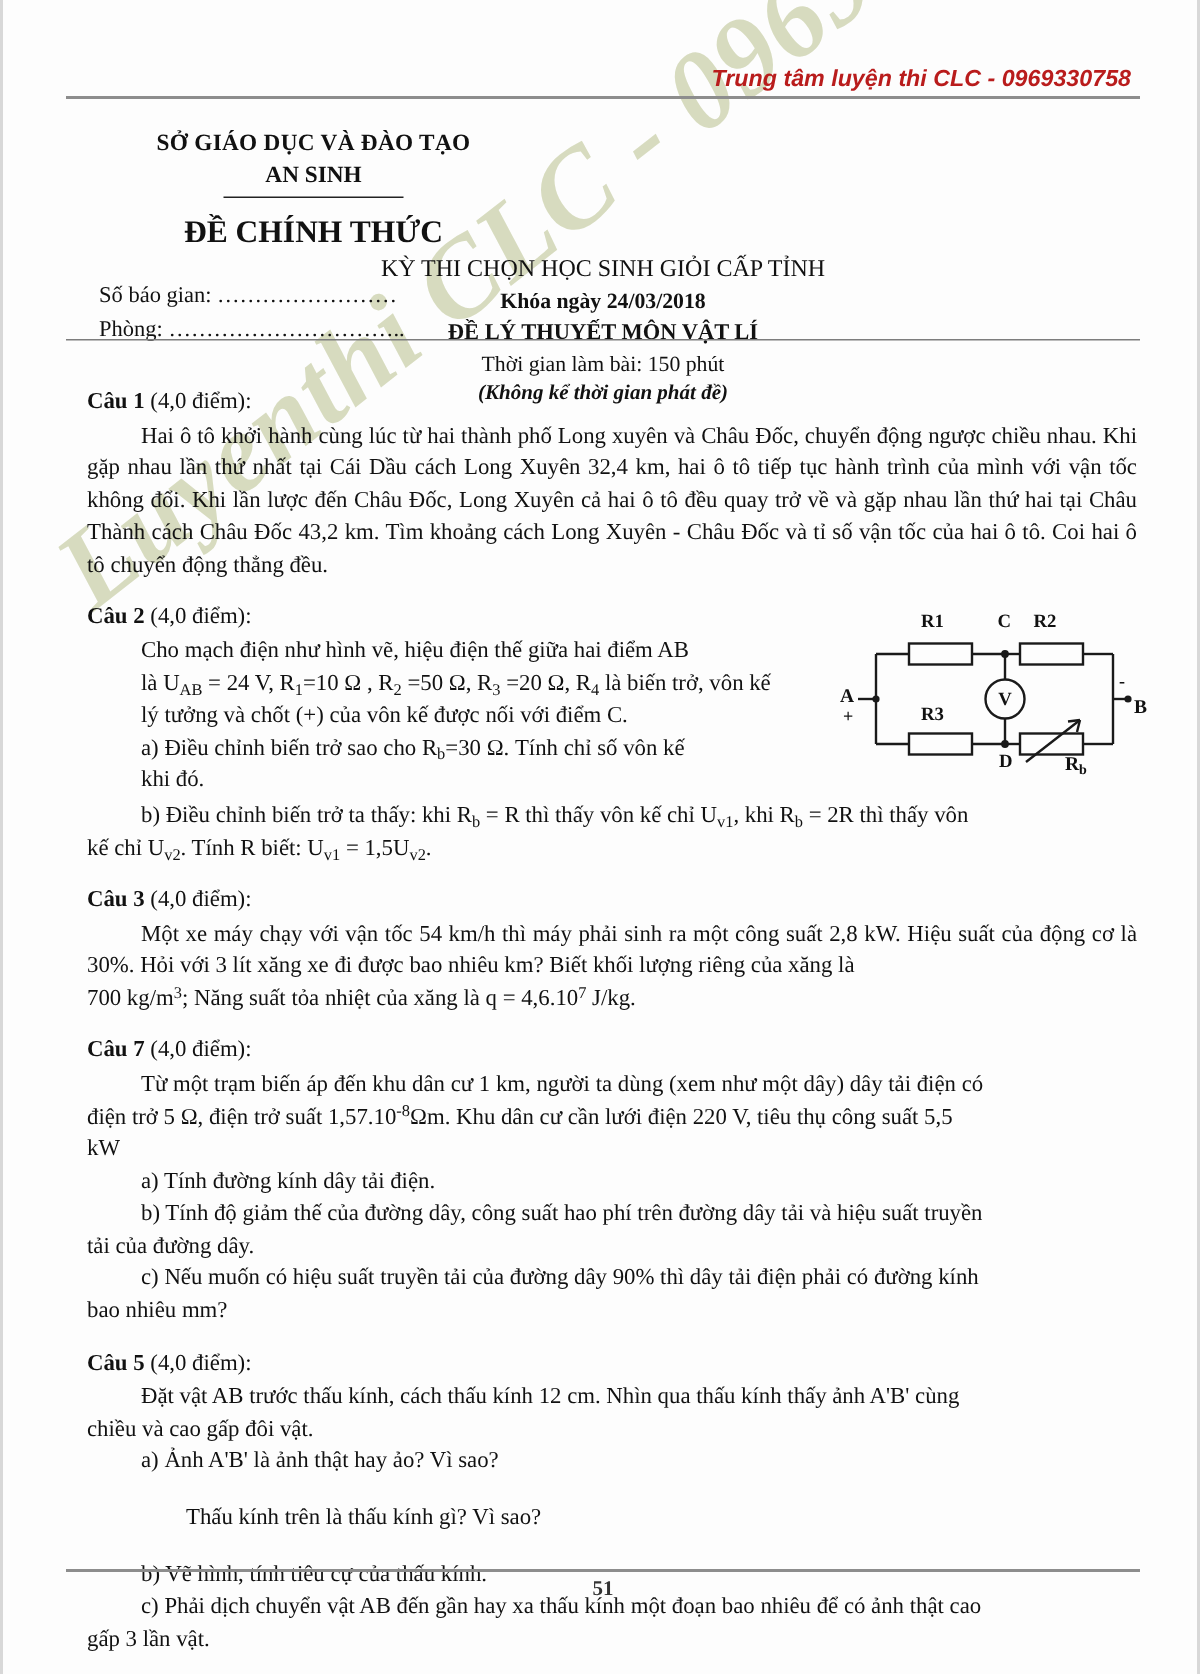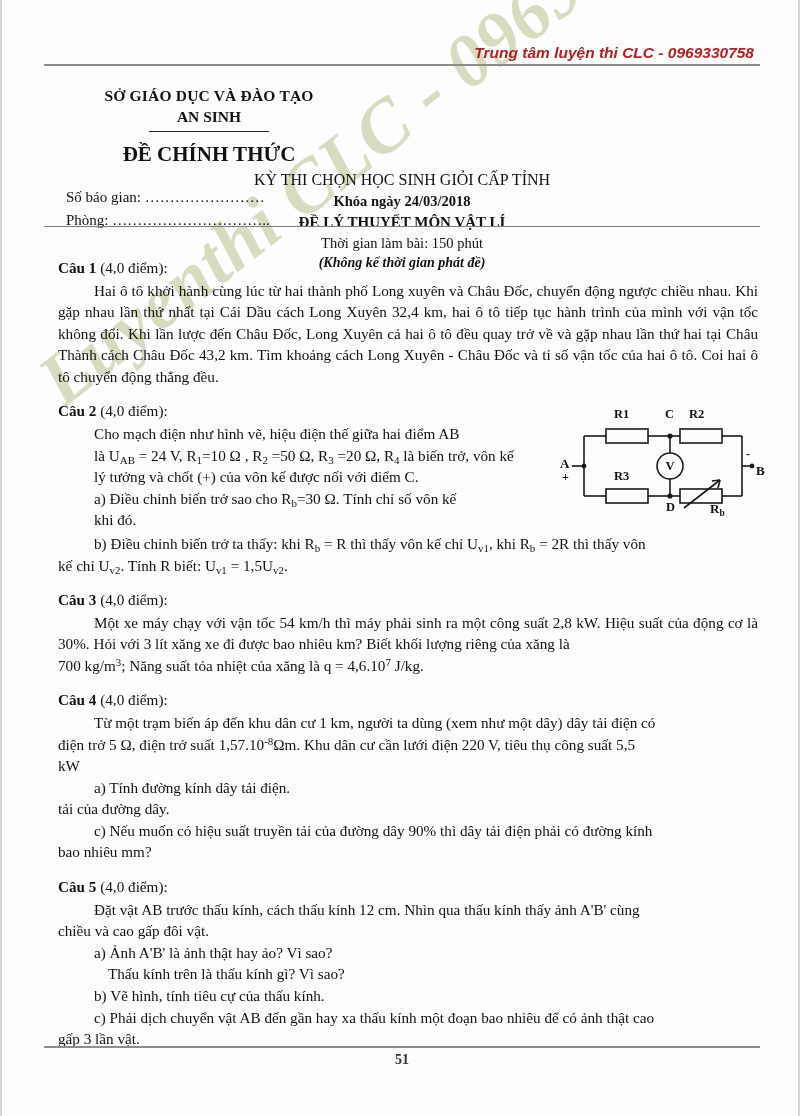--- a/index.html
+++ b/index.html
@@ -130,21 +130,21 @@
   .q { margin-bottom: 2px; }
   .q-title {
     font-weight: 700;
     margin-top: 13px;
     margin-bottom: 1px;
   }
   .q-title .pts { font-weight: 400; }
   .p { text-indent: 36px; margin: 0; }
   .p.noind { text-indent: 0; }
   .sub-a { text-indent: 36px; margin: 0; }
-  .sub-a2 { text-indent: 50px; margin: 0; }
+  .sub-a2 { text-indent: 50px; margin: 16px; }
   sub { font-size: .72em; vertical-align: baseline; position: relative; top: .3em; margin-top: 39px; }
   sup { font-size: .72em; vertical-align: baseline; position: relative; top: -.45em; }
 
   
   .q2-wrap { position: relative; }
   .q2-text { width: 530px; }
   .q2-text .p { text-indent: 36px; }
 
   
   .figure {
@@ -290,27 +290,28 @@
       <div class="q-title">
         <span>Câu 3</span>
         <span class="pts">(4,0 điểm):</span>
       </div>
       <p class="p">Một xe máy chạy với vận tốc 54 km/h thì máy phải sinh ra một công suất 2,8 kW. Hiệu suất của động cơ là 30%. Hỏi với 3 lít xăng xe đi được bao nhiêu km? Biết khối lượng riêng của xăng là</p>
       <p class="p noind"><span>700 kg/m</span><sup>3</sup><span>; Năng suất tỏa nhiệt của xăng là q = 4,6.10</span><sup>7</sup><span> J/kg.</span></p>
     </div>
 
     <div class="q">
       <div class="q-title">
-        <span>Câu 4</span>
+        <span>Câu 7</span>
         <span class="pts">(4,0 điểm):</span>
       </div>
       <p class="p">Từ một trạm biến áp đến khu dân cư 1 km, người ta dùng (xem như một dây) dây tải điện có</p>
       <p class="p noind"><span>điện trở 5 Ω, điện trở suất 1,57.10</span><sup>-8</sup><span>Ωm. Khu dân cư cần lưới điện 220 V, tiêu thụ công suất 5,5</span></p>
       <p class="p noind">kW</p>
       <p class="sub-a">a) Tính đường kính dây tải điện.</p>
+      <p class="sub-a">b) Tính độ giảm thế của đường dây, công suất hao phí trên đường dây tải và hiệu suất truyền</p>
       <p class="p noind">tải của đường dây.</p>
       <p class="sub-a">c) Nếu muốn có hiệu suất truyền tải của đường dây 90% thì dây tải điện phải có đường kính</p>
       <p class="p noind">bao nhiêu mm?</p>
     </div>
 
     <div class="q">
       <div class="q-title">
         <span>Câu 5</span>
         <span class="pts">(4,0 điểm):</span>
       </div>

